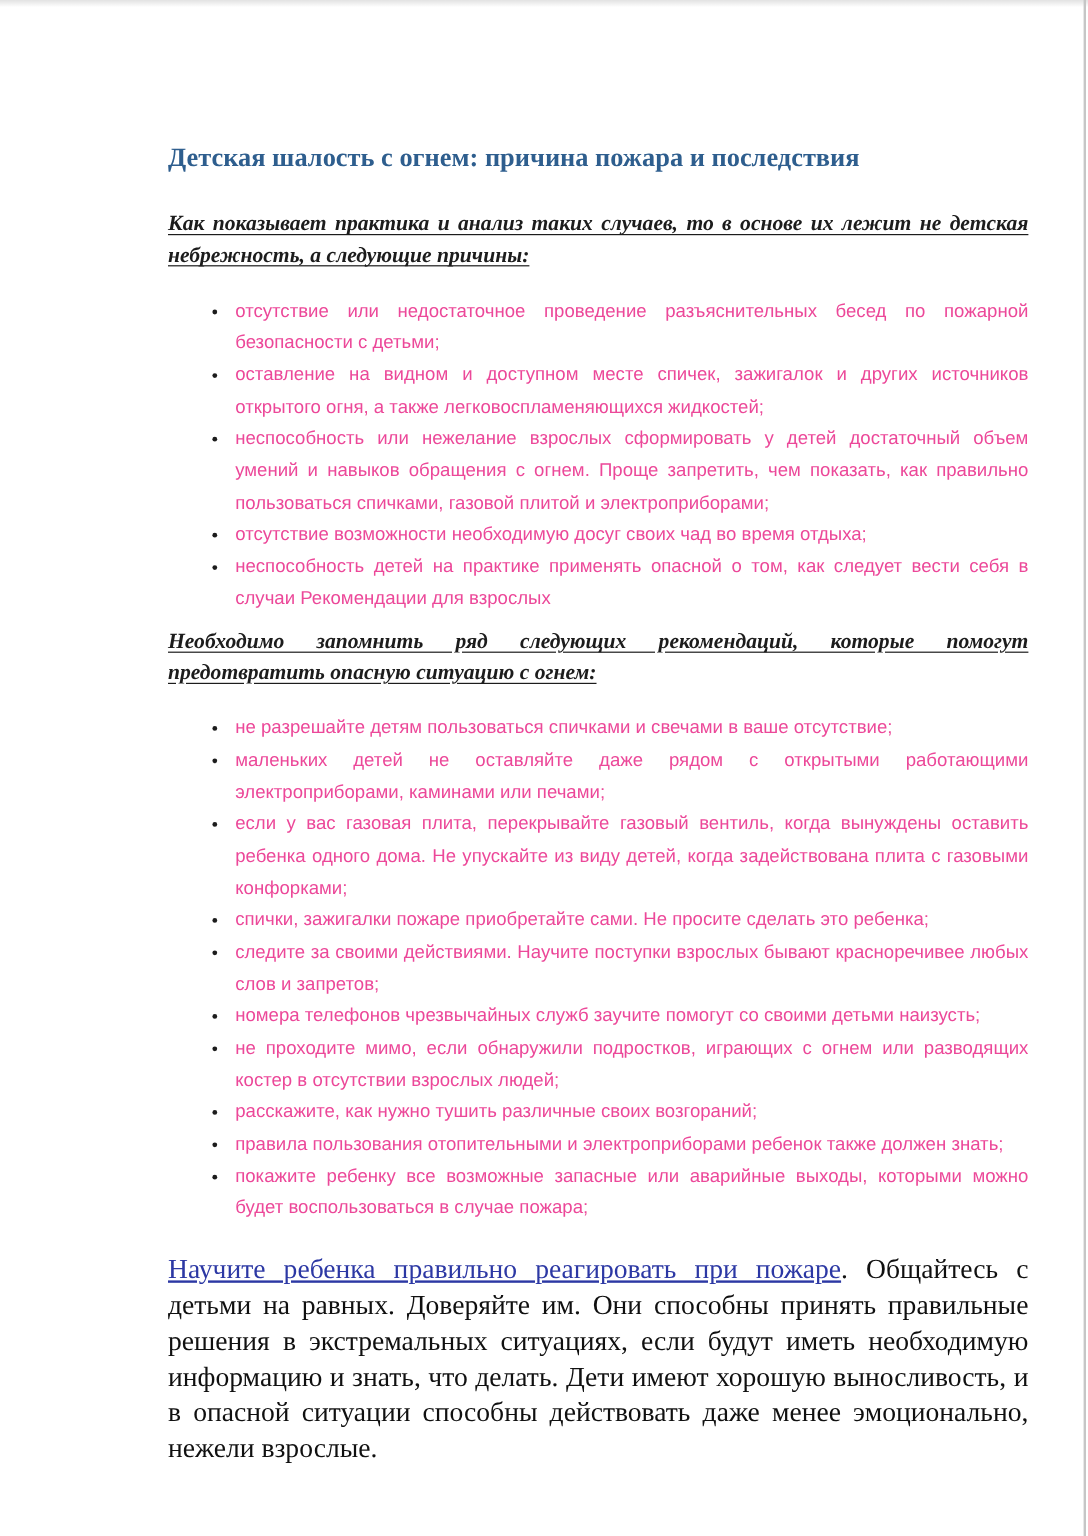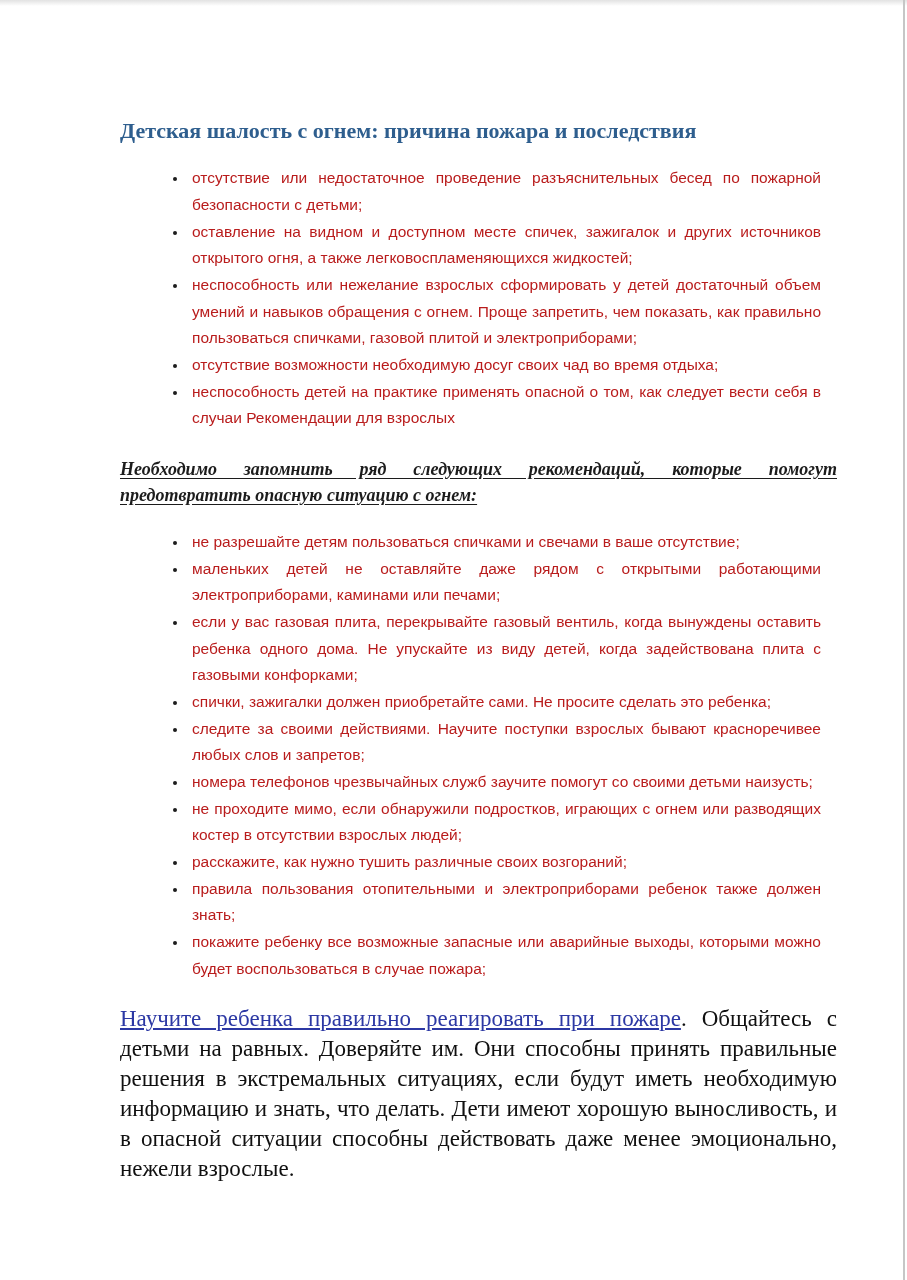--- a/index.html
+++ b/index.html
@@ -25,21 +25,21 @@
     position: absolute;
     top: 0;
     right: 2px;
     width: 2px;
     height: 1280px;
     background: #c6c6c6;
   }
   .content {
     position: absolute;
     top: 0;
-    left: 120px;
+    left: 140px;
     width: 717px;
   }
   .doc-title {
     margin: 0;
     padding-top: 118px;
     font-family: "Liberation Serif", serif;
     font-weight: 700;
     font-size: 22px;
     line-height: 1.2;
     color: #2e5e8e;
@@ -52,32 +52,32 @@
     font-weight: 700;
     font-size: 18px;
     line-height: 1.45;
     color: #1c1c1c;
     text-decoration: underline;
     text-underline-offset: 3px;
     text-align: justify;
     text-align-last: left;
   }
   .lead.second {
-    margin-top: 24px;
+    margin-top: 8px;
     font-style: italic;
   }
   ul.bullets {
-    margin: 16px;
+    margin: 0;
     margin-top: 21px;
     padding: 0 0 0 52px;
     list-style: disc outside;
     font-family: "Liberation Sans", sans-serif;
     font-size: 15.5px;
     line-height: 1.72;
-    color: #b91c1c;
+    color: #ec4899;
   }
   ul.bullets li {
     text-align: justify;
     text-align-last: left;
     padding-left: 4px;
   }
   ul.bullets li::marker {
     font-size: 13px;
     color: #1c1c1c;
   }
@@ -102,36 +102,37 @@
 <body>
 
 <div class="page">
   <div class="top-shade"></div>
   <div class="right-edge"></div>
 
   <div class="content">
 
     <h1 class="doc-title">Детская шалость с огнем: причина пожара и последствия</h1>
 
+    <p class="lead">Как показывает практика и анализ таких случаев, то в основе их лежит не детская небрежность, а следующие причины:</p>
 
     <ul class="bullets">
       <li>отсутствие или недостаточное проведение разъяснительных бесед по пожарной безопасности с детьми;</li>
       <li>оставление на видном и доступном месте спичек, зажигалок и других источников открытого огня, а также легковоспламеняющихся жидкостей;</li>
       <li>неспособность или нежелание взрослых сформировать у детей достаточный объем умений и навыков обращения с огнем. Проще запретить, чем показать, как правильно пользоваться спичками, газовой плитой и электроприборами;</li>
       <li>отсутствие возможности необходимую досуг своих чад во время отдыха;</li>
       <li>неспособность детей на практике применять опасной о том, как следует вести себя в случаи Рекомендации для взрослых</li>
     </ul>
 
     <p class="lead second">Необходимо запомнить ряд следующих рекомендаций, которые помогут предотвратить опасную ситуацию с огнем:</p>
 
     <ul class="bullets">
       <li>не разрешайте детям пользоваться спичками и свечами в ваше отсутствие;</li>
       <li>маленьких детей не оставляйте даже рядом с открытыми работающими электроприборами, каминами или печами;</li>
       <li>если у вас газовая плита, перекрывайте газовый вентиль, когда вынуждены оставить ребенка одного дома. Не упускайте из виду детей, когда задействована плита с газовыми конфорками;</li>
-      <li>спички, зажигалки должен приобретайте сами. Не просите сделать это ребенка;</li>
+      <li>спички, зажигалки пожаре приобретайте сами. Не просите сделать это ребенка;</li>
       <li>следите за своими действиями. Научите поступки взрослых бывают красноречивее любых слов и запретов;</li>
       <li>номера телефонов чрезвычайных служб заучите помогут со своими детьми наизусть;</li>
       <li>не проходите мимо, если обнаружили подростков, играющих с огнем или разводящих костер в отсутствии взрослых людей;</li>
       <li>расскажите, как нужно тушить различные своих возгораний;</li>
       <li>правила пользования отопительными и электроприборами ребенок также должен знать;</li>
       <li>покажите ребенку все возможные запасные или аварийные выходы, которыми можно будет воспользоваться в случае пожара;</li>
     </ul>
 
     <p class="closing"><a class="doc-link">Научите ребенка правильно реагировать при пожаре</a><span>. Общайтесь с детьми на равных. Доверяйте им. Они способны принять правильные решения в экстремальных ситуациях, если будут иметь необходимую информацию и знать, что делать. Дети имеют хорошую выносливость, и в опасной ситуации способны действовать даже менее эмоционально, нежели взрослые.</span></p>
 

